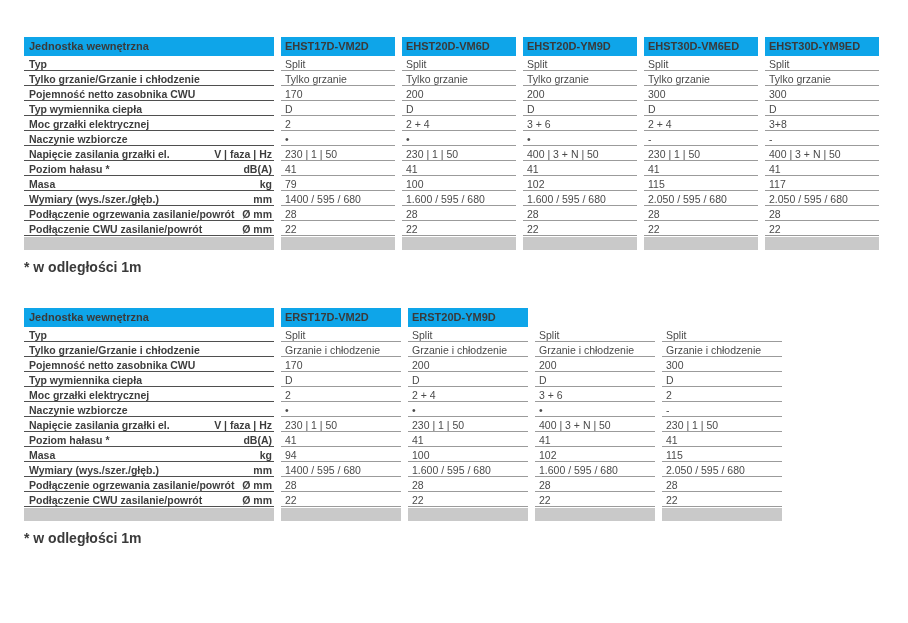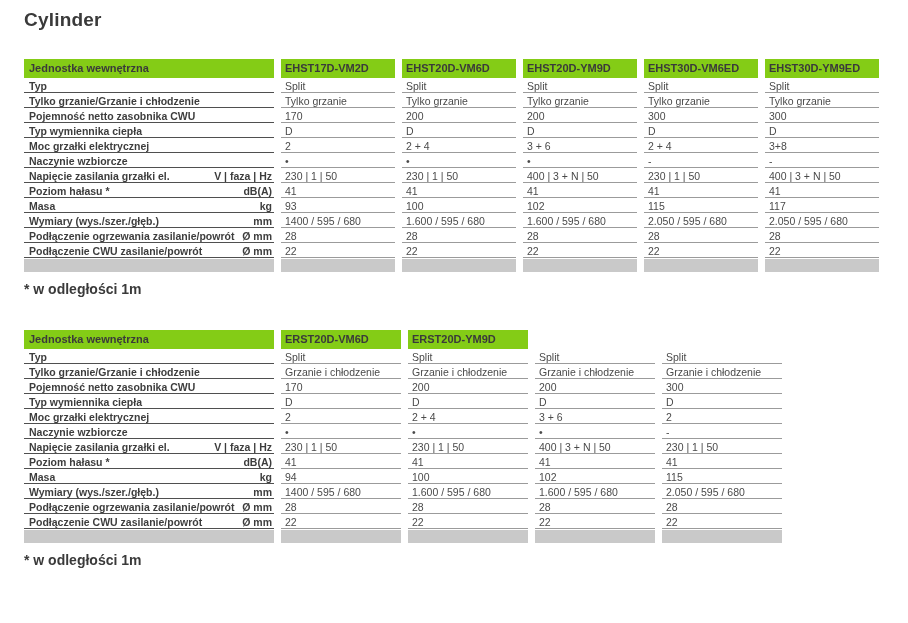--- a/index.html
+++ b/index.html
@@ -23,21 +23,21 @@
   }
 
   .spec-table { margin-top: 28px; }
   .spec-table.t2 { margin-top: 33px; }
 
   .grid { display: grid; column-gap: 7px; }
   .t1 .grid { grid-template-columns: 250px repeat(5, 114px); }
   .t2 .grid { grid-template-columns: 250px repeat(4, 120px); }
 
   .hcell {
-    background: #84cc16;
+    background: #0ea5e9;
     height: 19px;
     line-height: 19px;
     font-weight: 700;
     font-size: 11px;
     color: #3a3a3a;
     padding-left: 4px;
     white-space: nowrap;
     overflow: hidden;
   }
   .label-hcell { padding-left: 5px; }
@@ -74,21 +74,20 @@
     font-size: 14px;
     font-weight: 700;
     color: #3a3a3a;
     margin: 9px 0 0 0;
   }
 </style>
 </head>
 <body>
 
 <div class="page">
-  <h1 class="page-title">Cylinder</h1>
 
   <section>
     <div class="spec-table t1" id="table-0">
         <div class="grid">
           <div class="hcell label-hcell">Jednostka wewnętrzna</div>
           <div class="hcell">EHST17D-VM2D</div>
           <div class="hcell">EHST20D-VM6D</div>
           <div class="hcell">EHST20D-YM9D</div>
           <div class="hcell">EHST30D-VM6ED</div>
           <div class="hcell">EHST30D-YM9ED</div>
@@ -173,21 +172,21 @@
           <div class="vcell">41</div>
           <div class="vcell">41</div>
           <div class="vcell">41</div>
           <div class="vcell">41</div>
         </div>
         <div class="grid data-row">
           <div class="lcell">
             <div class="lab">Masa</div>
             <div class="unit">kg</div>
           </div>
-          <div class="vcell">93</div>
+          <div class="vcell">79</div>
           <div class="vcell">100</div>
           <div class="vcell">102</div>
           <div class="vcell">115</div>
           <div class="vcell">117</div>
         </div>
         <div class="grid data-row">
           <div class="lcell">
             <div class="lab">Wymiary (wys./szer./głęb.)</div>
             <div class="unit">mm</div>
           </div>
@@ -228,21 +227,21 @@
           <div class="fcell"></div>
         </div>
       </div>
     <p class="footnote">* w odległości 1m</p>
   </section>
 
   <section>
     <div class="spec-table t2" id="table-1">
         <div class="grid">
           <div class="hcell label-hcell">Jednostka wewnętrzna</div>
-          <div class="hcell">ERST20D-VM6D</div>
+          <div class="hcell">ERST17D-VM2D</div>
           <div class="hcell">ERST20D-YM9D</div>
         </div>
         <div class="grid data-row">
           <div class="lcell">
             <div class="lab">Typ</div>
           </div>
           <div class="vcell">Split</div>
           <div class="vcell">Split</div>
           <div class="vcell">Split</div>
           <div class="vcell">Split</div>

